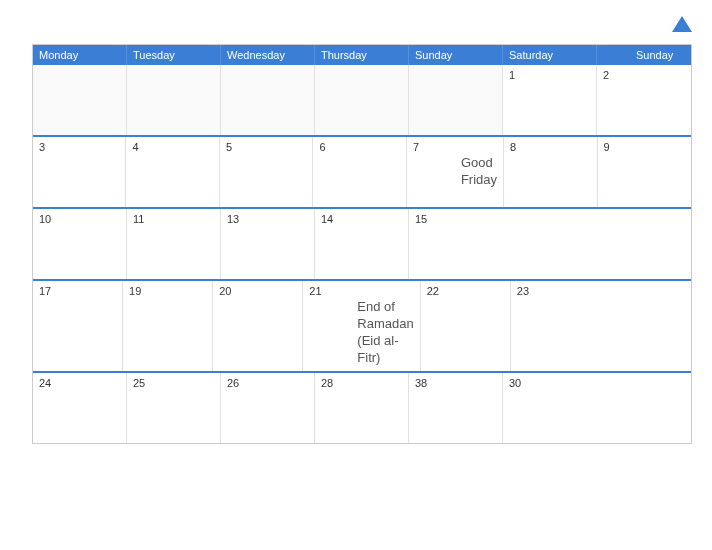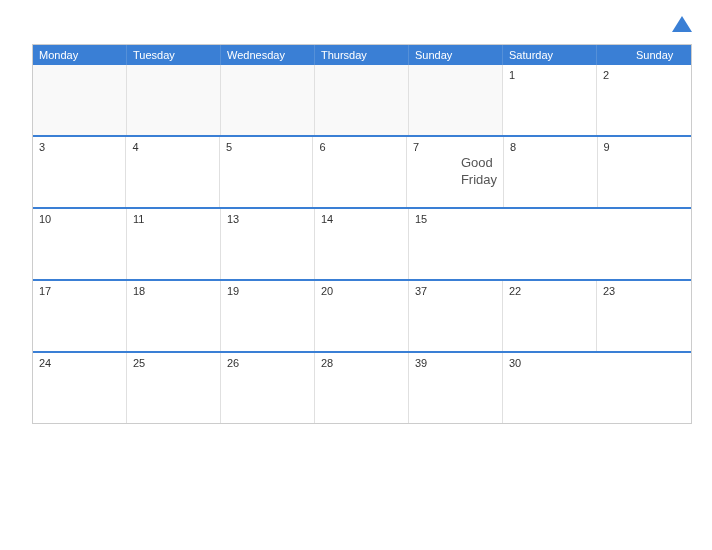--- a/index.html
+++ b/index.html
@@ -207,30 +207,29 @@
           </div>
           <div class="day-cell">
             <div class="day-num">15</div>
           </div>
         </div>
         <div class="week">
           <div class="day-cell">
             <div class="day-num">17</div>
           </div>
           <div class="day-cell">
-            <div class="day-num">18</div>
-          </div>
-          <div class="day-cell">
             <div class="day-num">19</div>
           </div>
           <div class="day-cell">
             <div class="day-num">20</div>
           </div>
           <div class="day-cell">
-            <div class="day-num">37</div>
+            <div class="day-num">21</div>
+            <div class="holiday" style="white-space: pre-line;">End of Ramadan
+(Eid al-Fitr)</div>
           </div>
           <div class="day-cell">
             <div class="day-num">22</div>
           </div>
           <div class="day-cell">
             <div class="day-num">23</div>
           </div>
         </div>
         <div class="week">
           <div class="day-cell">
@@ -239,21 +238,21 @@
           <div class="day-cell">
             <div class="day-num">25</div>
           </div>
           <div class="day-cell">
             <div class="day-num">26</div>
           </div>
           <div class="day-cell">
             <div class="day-num">28</div>
           </div>
           <div class="day-cell">
-            <div class="day-num">39</div>
+            <div class="day-num">38</div>
           </div>
           <div class="day-cell">
             <div class="day-num">30</div>
           </div>
         </div>
       </div>
   </div>
 </div>
 
 </body></html>

